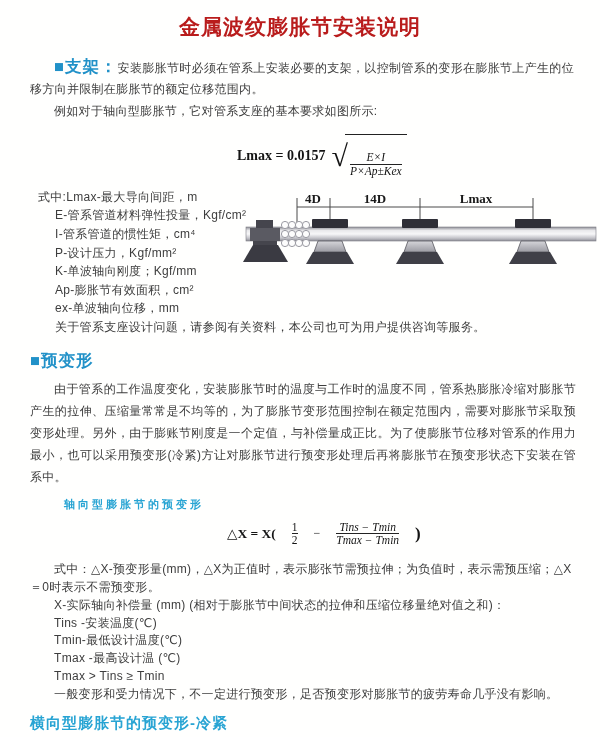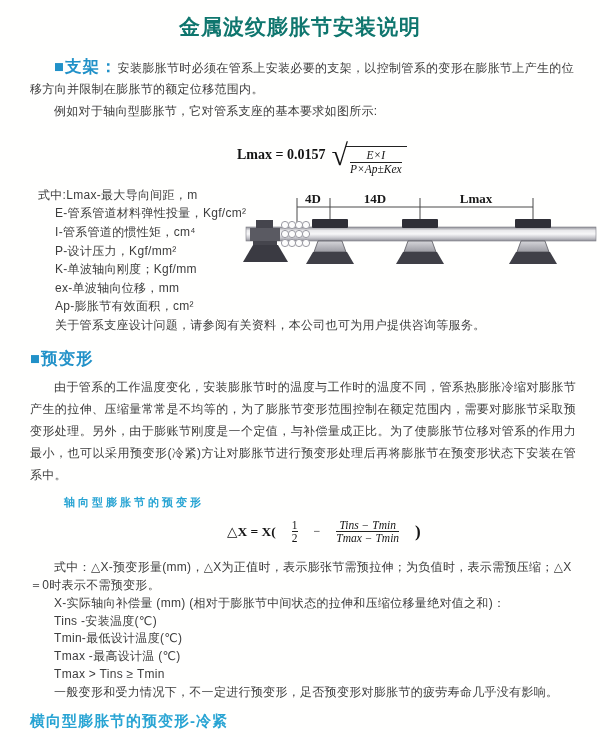--- a/index.html
+++ b/index.html
@@ -4,38 +4,38 @@
 <style>
   html,body { margin:0; padding:0; background:#ffffff; }
   .page {
     position:relative; width:600px; height:737px; overflow:hidden;
     background:#fffffe; color:#3d3d3d;
     font-family:"Liberation Sans","DejaVu Sans",sans-serif;
     font-size:12px;
   }
   .title {
     padding-top:13px; text-align:center; font-size:21px; font-weight:bold;
-    color:#0f766e; letter-spacing:1px;
+    color:#b91c1c; letter-spacing:1px;
   }
   p { margin:0; }
   .body-txt { font-size:12px; line-height:21px; letter-spacing:0.3px; }
   .para1 { margin:15px 26px 0 30px; text-indent:24px; text-align:justify; }
   .para2 { margin:1px 26px 0 30px; text-indent:24px; }
   .sec-head { font-size:16.5px; font-weight:bold; color:#2191c8; letter-spacing:1px;margin-top:48px; }
   .sec-head-block { margin:13px 0 0 30px; }
 
   
   .formula { font-family:"Liberation Serif","DejaVu Serif",serif; color:#141414; }
   .f-lhs { font-weight:bold; font-size:14px; }
   .frac { display:inline-flex; flex-direction:column; text-align:center;
           vertical-align:middle; line-height:1.12; font-size:11.5px; }
   .frac .den { border-top:1px solid #222; }
   .sqrt { display:inline-flex; align-items:center; margin-left:6px; vertical-align:middle; }
   .sqrt .rad { font-size:30px; font-weight:400; line-height:0.9; margin-right:-3px; }
-  .sqrt .radicand { border-top:1.4px solid #222; padding:2px 5px 0 5px; font-style:italic;margin-top:12px; }
+  .sqrt .radicand { border-top:1.4px solid #222; padding:16px 5px 0 5px; font-style:italic; }
   .formula1 { margin:12px 0 0 237px; display:flex; align-items:center; }
   .formula2 { margin:9px 0 14px 227px; display:flex; align-items:center; gap:16px; }
   .formula2 .paren { font-size:17px; font-weight:bold; }
   .formula2 .pre { font-weight:bold; font-size:13.5px; }
   .formula2 .it { font-style:italic; }
 
   
   .deflist { margin:10px 0 0 38px; line-height:18.6px; letter-spacing:0.3px; }
   .deflist .sub { padding-left:17px; }
 
@@ -75,22 +75,22 @@
       </span>
     </span>
   </div>
 
   <div class="deflist body-txt">
     <p>式中:Lmax-最大导向间距，m</p>
     <p class="sub">E-管系管道材料弹性投量，Kgf/cm²</p>
     <p class="sub">I-管系管道的惯性矩，cm⁴</p>
     <p class="sub">P-设计压力，Kgf/mm²</p>
     <p class="sub">K-单波轴向刚度；Kgf/mm</p>
+    <p class="sub">Ap-膨胀节有效面积，cm²</p>
     <p class="sub">ex-单波轴向位移，mm</p>
-    <p class="sub">Ap-膨胀节有效面积，cm²</p>
     <p class="sub">关于管系支座设计问题，请参阅有关资料，本公司也可为用户提供咨询等服务。</p>
   </div>
 
   <svg class="diagram" viewBox="0 0 357 96">
     <defs>
       <linearGradient id="pipeGrad" x1="0" y1="0" x2="0" y2="1">
         <stop offset="0" stop-color="#8f8f97"></stop>
         <stop offset="0.25" stop-color="#e9e9eb"></stop>
         <stop offset="0.5" stop-color="#f7f7f8"></stop>
         <stop offset="0.8" stop-color="#c2c2c8"></stop>

